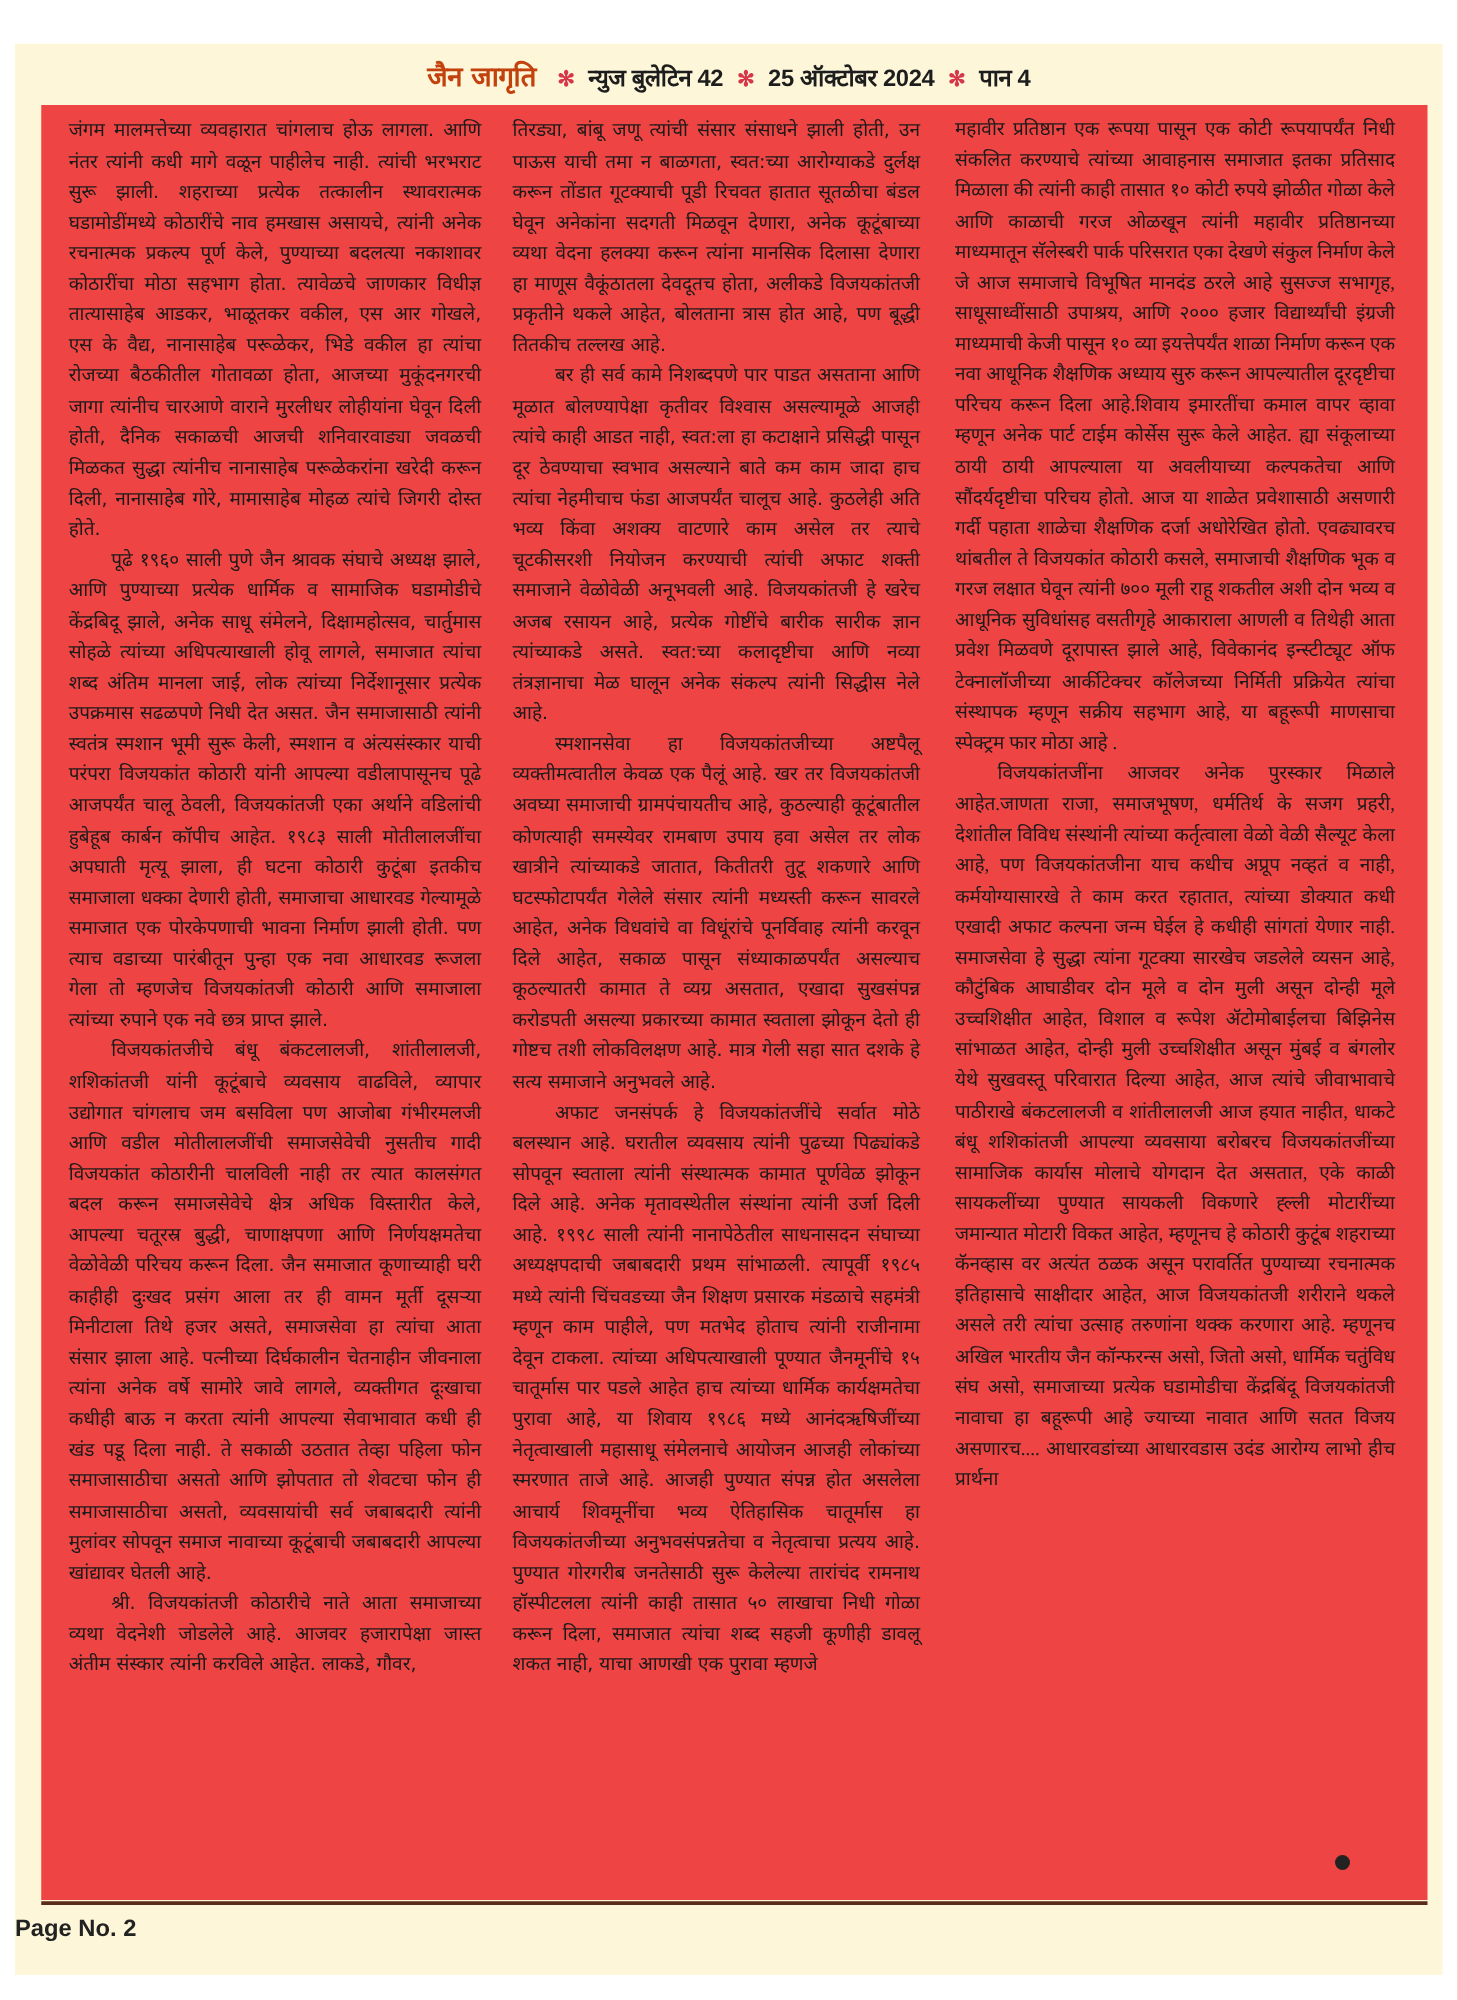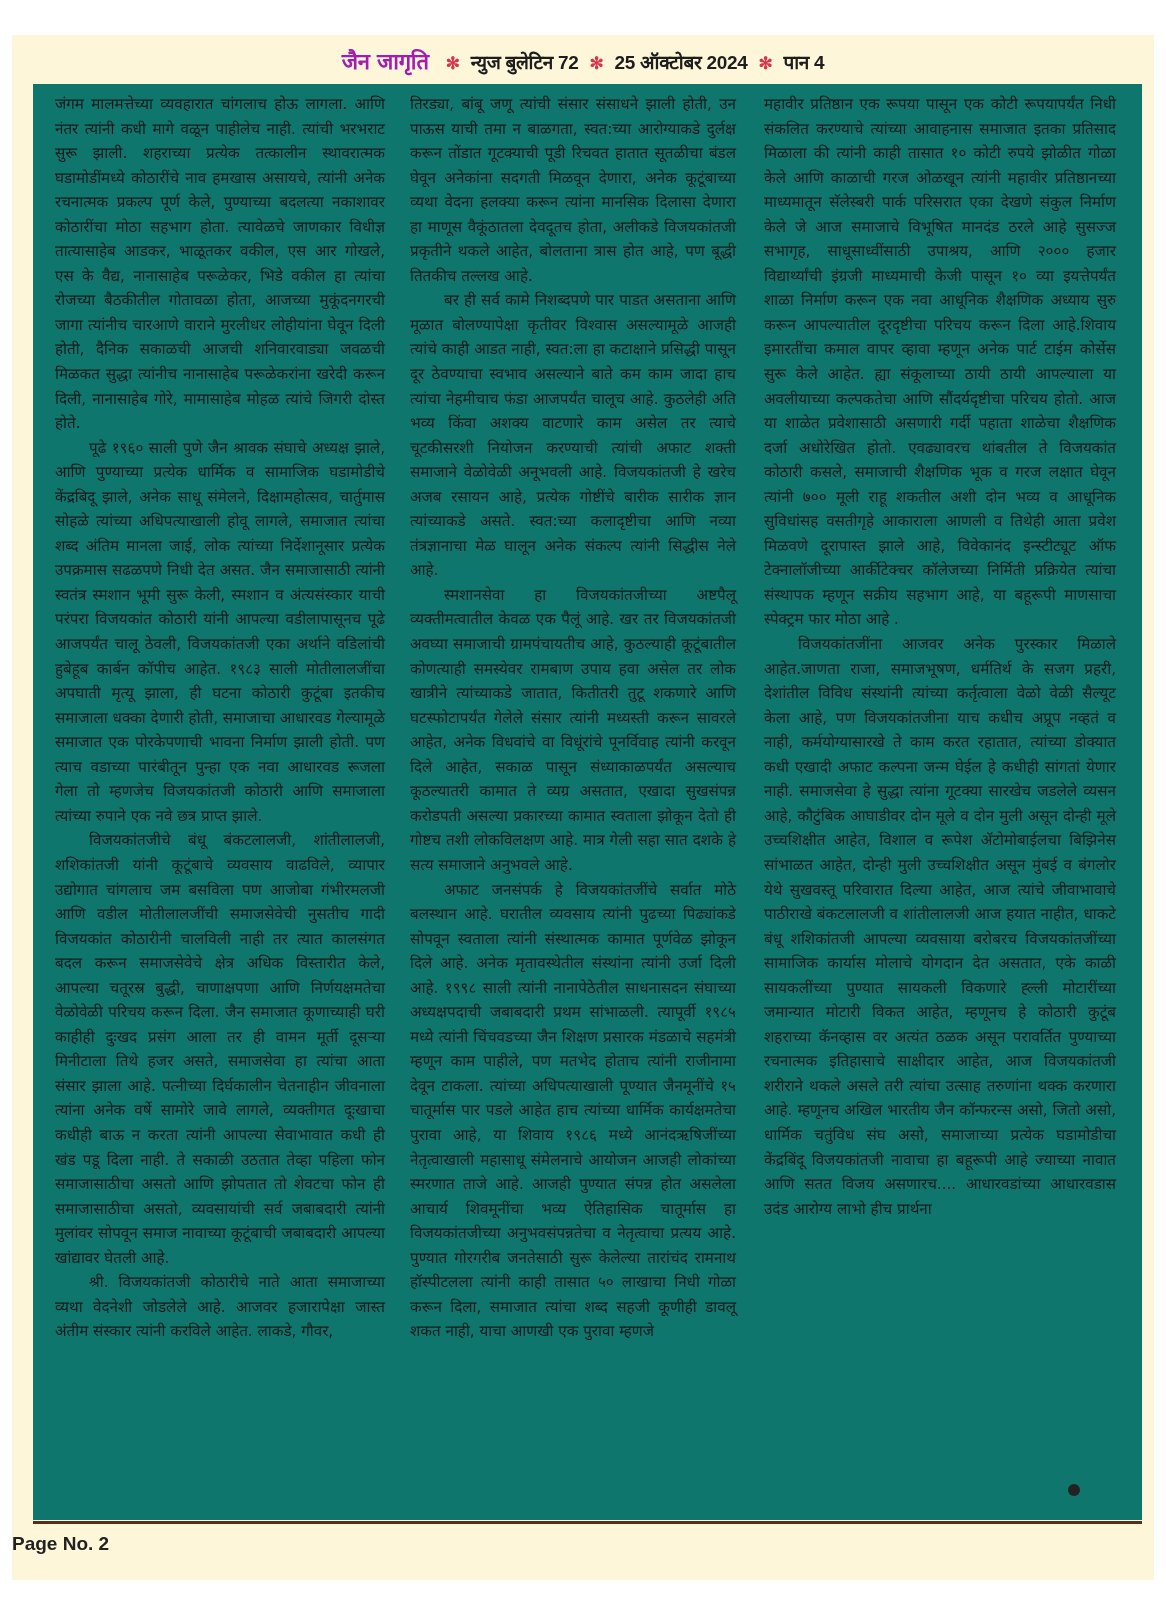--- a/index.html
+++ b/index.html
@@ -1,45 +1,45 @@
 <!DOCTYPE html>
 <html><head>
 <meta charset="utf-8">
 <style>
   html, body { margin:0; padding:0; background:#ffffff; }
   body { width:1166px; height:1600px; position:relative; overflow:hidden;
          font-family:"DejaVu Sans", "Liberation Sans", sans-serif; color:#1a1a1a; }
   .sheet { position:absolute; left:12px; top:35px; width:1142px; height:1545px; background:#fdf6d9; }
   .masthead { position:absolute; left:0; right:0; top:10px; text-align:center; white-space:nowrap;
               font-family:"Liberation Sans", sans-serif; font-weight:bold; font-size:19px; color:#1d1d1d; letter-spacing:-0.3px; }
-  .masthead .brand { color:#a21caf; font-size:22px; font-weight:bold; margin-right:6px;
+  .masthead .brand { color:#c2410c; font-size:22px; font-weight:bold; margin-right:6px;
                      font-family:"DejaVu Serif", serif; }
   .masthead .star { color:#d6364a; margin:0 6px; font-size:17px; }
-  .panel { position:absolute; left:21px; top:49px; width:1109px; height:1436px; background:#0f766e; }
+  .panel { position:absolute; left:21px; top:49px; width:1109px; height:1436px; background:#ef4444; }
   .col { position:absolute; top:8px; font-size:15.2px; line-height:24.55px; text-align:justify; }
   .col p { margin:0; }
   .col p.indent { text-indent:34px; }
   .col1 { left:22px; width:330px; }
   .col2 { left:377px; width:326px; }
-  .col3 { left:731px; width:352px; }
+  .col3 { left:731px; width:352px;font-family:Liberation Serif, serif; }
   .sign { padding-left:28px; }
   .bullet { position:absolute; left:1035px; top:1400px; width:12px; height:12px; border-radius:50%; background:#222; }
   .rule { position:absolute; left:21px; top:1486px; width:1109px; height:3px; background:#5c2c1b; }
   .footer { position:absolute; left:0; right:0; top:1498px; 
             font-family:"Liberation Sans", sans-serif; font-weight:bold; font-size:19px; color:#222; }
 </style>
 </head>
 <body>
 
 <div class="sheet">
 
   <div class="masthead">
     <span class="brand">जैन जागृति</span>
     <span class="star">✻</span>
-    <span>न्युज बुलेटिन 72</span>
+    <span>न्युज बुलेटिन 42</span>
     <span class="star">✻</span>
     <span>25 ऑक्टोबर 2024</span>
     <span class="star">✻</span>
     <span>पान 4</span>
   </div>
 
   <div class="panel">
 
     <div class="col col1">
       <p>जंगम मालमत्तेच्या व्यवहारात चांगलाच होऊ लागला. आणि नंतर त्यांनी कधी मागे वळून पाहीलेच नाही. त्यांची भरभराट सुरू झाली. शहराच्या प्रत्येक तत्कालीन स्थावरात्मक घडामोडींमध्ये कोठारींचे नाव हमखास असायचे, त्यांनी अनेक रचनात्मक प्रकल्प पूर्ण केले, पुण्याच्या बदलत्या नकाशावर कोठारींचा मोठा सहभाग होता. त्यावेळचे जाणकार विधीज्ञ तात्यासाहेब आडकर, भाळूतकर वकील, एस आर गोखले, एस के वैद्य, नानासाहेब परूळेकर, भिडे वकील हा त्यांचा रोजच्या बैठकीतील गोतावळा होता, आजच्या मुकूंदनगरची जागा त्यांनीच चारआणे वाराने मुरलीधर लोहीयांना घेवून दिली होती, दैनिक सकाळची आजची शनिवारवाड्या जवळची मिळकत सुद्धा त्यांनीच नानासाहेब परूळेकरांना खरेदी करून दिली, नानासाहेब गोरे, मामासाहेब मोहळ त्यांचे जिगरी दोस्त होते.</p>

